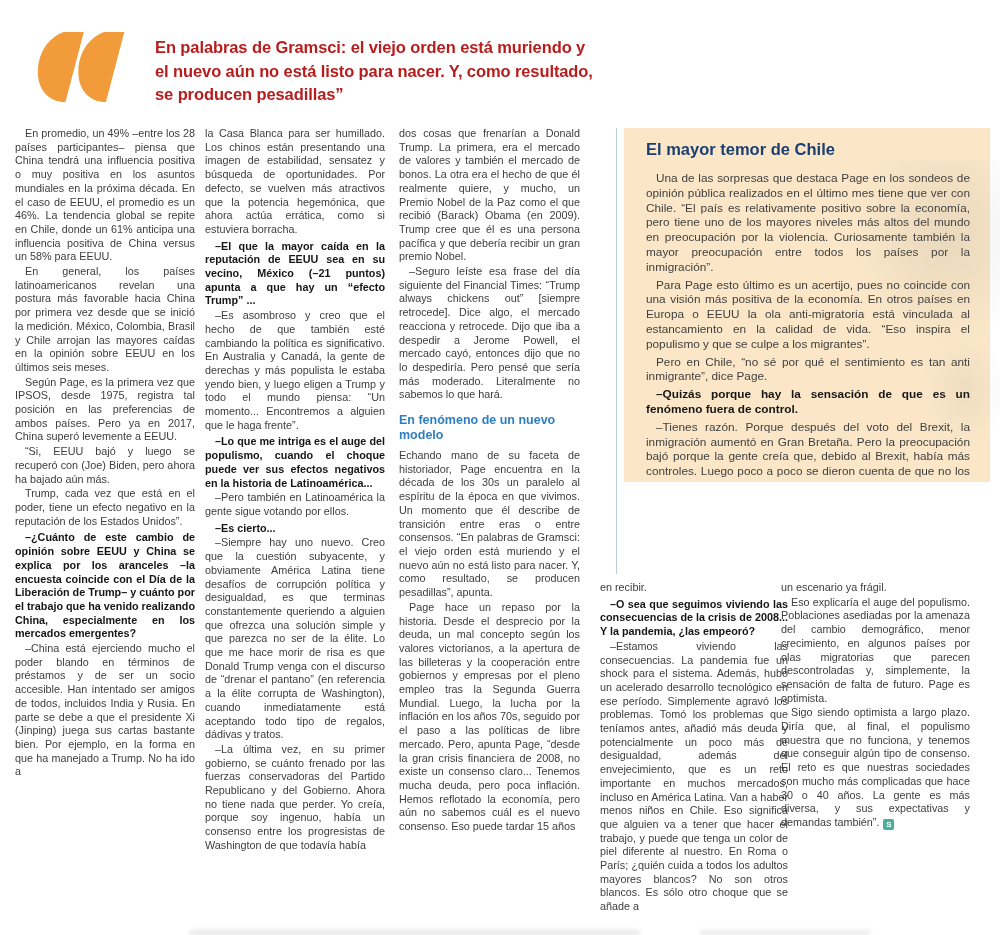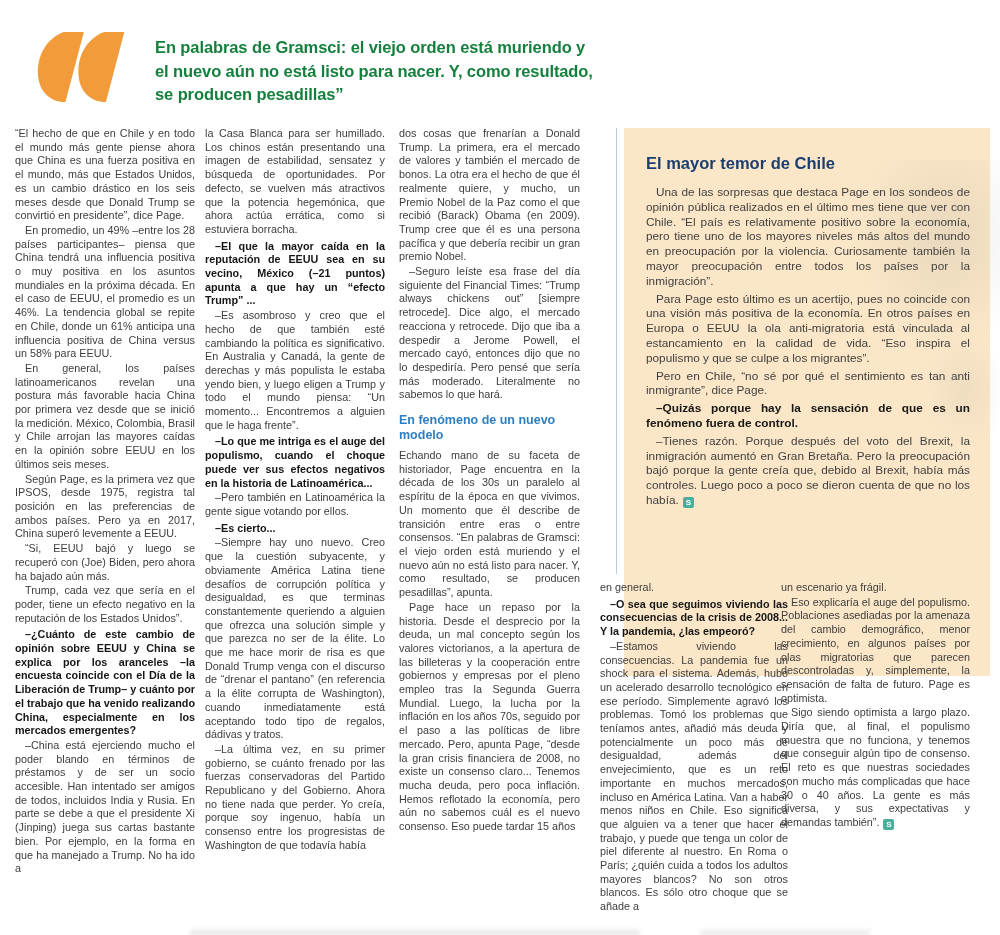--- a/index.html
+++ b/index.html
@@ -2,42 +2,42 @@
 <html lang="es"><head>
 <meta charset="utf-8">
 <style>
   html,body{margin:0;padding:0;background:#ffffff;}
   .page{position:relative;width:1000px;height:935px;background:#ffffff;overflow:hidden;
         font-family:"Liberation Sans",sans-serif;color:#3d3d3d;}
 
   
   .bigquote{position:absolute;left:36px;top:24px;width:92px;height:88px;}
   .headline{position:absolute;left:155px;top:36px;width:445px;margin:0;
-            font-size:16.5px;line-height:23.5px;font-weight:bold;color:#15803d;letter-spacing:-0.1px;}
+            font-size:16.5px;line-height:23.5px;font-weight:bold;color:#b91c1c;letter-spacing:-0.1px;}
 
   
   .col{position:absolute;top:127px;width:180px;height:801px;overflow:hidden;}
   #col1{left:15px;}
   #col2{left:205px;}
   #col3{left:399px;width:181px;}
   .belowcol{position:absolute;top:581px;height:350px;overflow:hidden;}
   #col4{left:600px;width:188px;}
   #col5{left:781px;width:189px;}
 
   .para{margin:0 0 1px 0;text-align:justify;text-indent:10px;
         font-size:10.8px;line-height:13.7px;color:#3d3d3d;}
   .para.q{font-weight:bold;color:#161616;margin:3px 0 1px 0;}
   .para.cont{text-indent:0;}
   .para.subhead{font-weight:bold;color:#2e7fc1;font-size:12.5px;line-height:15px;
                 text-indent:0;text-align:left;margin:11px 0 6px 0;}
 
   
   .rule{position:absolute;left:616px;top:128px;width:1px;height:446px;background:#b9cfd8;}
-  .infobox{position:absolute;left:624px;top:128px;width:366px;height:548px;box-sizing:border-box;
-           background:#fbe7c8;padding:26px 20px 14px 22px;overflow:hidden;}
+  .infobox{position:absolute;left:624px;top:128px;width:366px;height:354px;box-sizing:border-box;
+           background:#fbe7c8;padding:12px 20px 14px 22px;overflow:hidden;}
   .infobox h2{margin:0 0 12px 0;font-size:16.5px;line-height:19px;color:#1b3e70;font-weight:bold;}
   .infobox .para{font-size:11.8px;line-height:14.8px;color:#3f3f3f;margin:0 0 3px 0;}
   .infobox .para.q{color:#161616;}
 
   .endicon{display:inline-block;width:11px;height:11px;border-radius:2px;background:#49ae9b;
            color:#ffffff;font-size:8px;line-height:11px;font-weight:bold;text-align:center;
            margin-left:4px;text-indent:0;transform:translateY(1px);}
 
   
   .smudge1{position:absolute;left:850px;top:160px;width:160px;height:190px;pointer-events:none;
@@ -59,26 +59,25 @@
       <g fill="#F29B3B">
         <path d="M30,2 C12,9 2,26 2,45 C2,65 14,78 32,78 L52,2 Z"></path>
         <path d="M74,2 C56,9 46,26 46,45 C46,65 58,78 76,78 L96,2 Z"></path>
       </g>
     </svg>
   </div>
 
   <h1 class="headline">En palabras de Gramsci: el viejo orden está muriendo y el nuevo aún no está listo para nacer. Y, como resultado, se producen pesadillas”</h1>
 
   <div class="col" id="col1">
-      <p class="para cont">“El hecho de que en Chile y en todo el mundo más gente piense ahora que China es una fuerza positiva en el mundo, más que Estados Unidos, es un cambio drástico en los seis meses desde que Donald Trump se convirtió en presidente”, dice Page.</p>
       <p class="para">En promedio, un 49% –entre los 28 países participantes– piensa que China tendrá una influencia positiva o muy positiva en los asuntos mundiales en la próxima década. En el caso de EEUU, el promedio es un 46%. La tendencia global se repite en Chile, donde un 61% anticipa una influencia positiva de China versus un 58% para EEUU.</p>
       <p class="para">En general, los países latinoamericanos revelan una postura más favorable hacia China por primera vez desde que se inició la medición. México, Colombia, Brasil y Chile arrojan las mayores caídas en la opinión sobre EEUU en los últimos seis meses.</p>
       <p class="para">Según Page, es la primera vez que IPSOS, desde 1975, registra tal posición en las preferencias de ambos países. Pero ya en 2017, China superó levemente a EEUU.</p>
       <p class="para">“Si, EEUU bajó y luego se recuperó con (Joe) Biden, pero ahora ha bajado aún más.</p>
-      <p class="para">Trump, cada vez que sería en el poder, tiene un efecto negativo en la reputación de los Estados Unidos”.</p>
+      <p class="para">Trump, cada vez que está en el poder, tiene un efecto negativo en la reputación de los Estados Unidos”.</p>
       <p class="para q">–¿Cuánto de este cambio de opinión sobre EEUU y China se explica por los aranceles –la encuesta coincide con el Día de la Liberación de Trump– y cuánto por el trabajo que ha venido realizando China, especialmente en los mercados emergentes?</p>
       <p class="para">–China está ejerciendo mucho el poder blando en términos de préstamos y de ser un socio accesible. Han intentado ser amigos de todos, incluidos India y Rusia. En parte se debe a que el presidente Xi (Jinping) juega sus cartas bastante bien. Por ejemplo, en la forma en que ha manejado a Trump. No ha ido a</p>
     </div>
   <div class="col" id="col2">
       <p class="para cont">la Casa Blanca para ser humillado. Los chinos están presentando una imagen de estabilidad, sensatez y búsqueda de oportunidades. Por defecto, se vuelven más atractivos que la potencia hegemónica, que ahora actúa errática, como si estuviera borracha.</p>
       <p class="para q">–El que la mayor caída en la reputación de EEUU sea en su vecino, México (–21 puntos) apunta a que hay un “efecto Trump” ...</p>
       <p class="para">–Es asombroso y creo que el hecho de que también esté cambiando la política es significativo. En Australia y Canadá, la gente de derechas y más populista le estaba yendo bien, y luego eligen a Trump y todo el mundo piensa: “Un momento... Encontremos a alguien que le haga frente”.</p>
       <p class="para q">–Lo que me intriga es el auge del populismo, cuando el choque puede ver sus efectos negativos en la historia de Latinoamérica...</p>
       <p class="para">–Pero también en Latinoamérica la gente sigue votando por ellos.</p>
       <p class="para q">–Es cierto...</p>
@@ -100,21 +99,21 @@
     <div id="boxbody">
         <p class="para">Una de las sorpresas que destaca Page en los sondeos de opinión pública realizados en el último mes tiene que ver con Chile. “El país es relativamente positivo sobre la economía, pero tiene uno de los mayores niveles más altos del mundo en preocupación por la violencia. Curiosamente también la mayor preocupación entre todos los países por la inmigración”.</p>
         <p class="para">Para Page esto último es un acertijo, pues no coincide con una visión más positiva de la economía. En otros países en Europa o EEUU la ola anti-migratoria está vinculada al estancamiento en la calidad de vida. “Eso inspira el populismo y que se culpe a los migrantes”.</p>
         <p class="para">Pero en Chile, “no sé por qué el sentimiento es tan anti inmigrante”, dice Page.</p>
         <p class="para q">–Quizás porque hay la sensación de que es un fenómeno fuera de control.</p>
         <p class="para">–Tienes razón. Porque después del voto del Brexit, la inmigración aumentó en Gran Bretaña. Pero la preocupación bajó porque la gente creía que, debido al Brexit, había más controles. Luego poco a poco se dieron cuenta de que no los había.<span class="endicon">S</span></p>
       </div>
   </aside>
 
   <div class="belowcol" id="col4">
-      <p class="para cont">en general.</p>
+      <p class="para cont">en recibir.</p>
       <p class="para q">–O sea que seguimos viviendo las consecuencias de la crisis de 2008... Y la pandemia, ¿las empeoró?</p>
       <p class="para">–Estamos viviendo las consecuencias. La pandemia fue un shock para el sistema. Además, hubo un acelerado desarrollo tecnológico en ese período. Simplemente agravó los problemas. Tomó los problemas que teníamos antes, añadió más deuda y potencialmente un poco más de desigualdad, además del envejecimiento, que es un reto importante en muchos mercados, incluso en América Latina. Van a haber menos niños en Chile. Eso significa que alguien va a tener que hacer el trabajo, y puede que tenga un color de piel diferente al nuestro. En Roma o París; ¿quién cuida a todos los adultos mayores blancos? No son otros blancos. Es sólo otro choque que se añade a</p>
     </div>
   <div class="belowcol" id="col5">
       <p class="para cont">un escenario ya frágil.</p>
       <p class="para">Eso explicaría el auge del populismo. Poblaciones asediadas por la amenaza del cambio demográfico, menor crecimiento, en algunos países por olas migratorias que parecen descontroladas y, simplemente, la sensación de falta de futuro. Page es optimista.</p>
       <p class="para">Sigo siendo optimista a largo plazo. Diría que, al final, el populismo muestra que no funciona, y tenemos que conseguir algún tipo de consenso. El reto es que nuestras sociedades son mucho más complicadas que hace 30 o 40 años. La gente es más diversa, y sus expectativas y demandas también”.<span class="endicon">S</span></p>
     </div>
 
   <div class="smudge1"></div>

